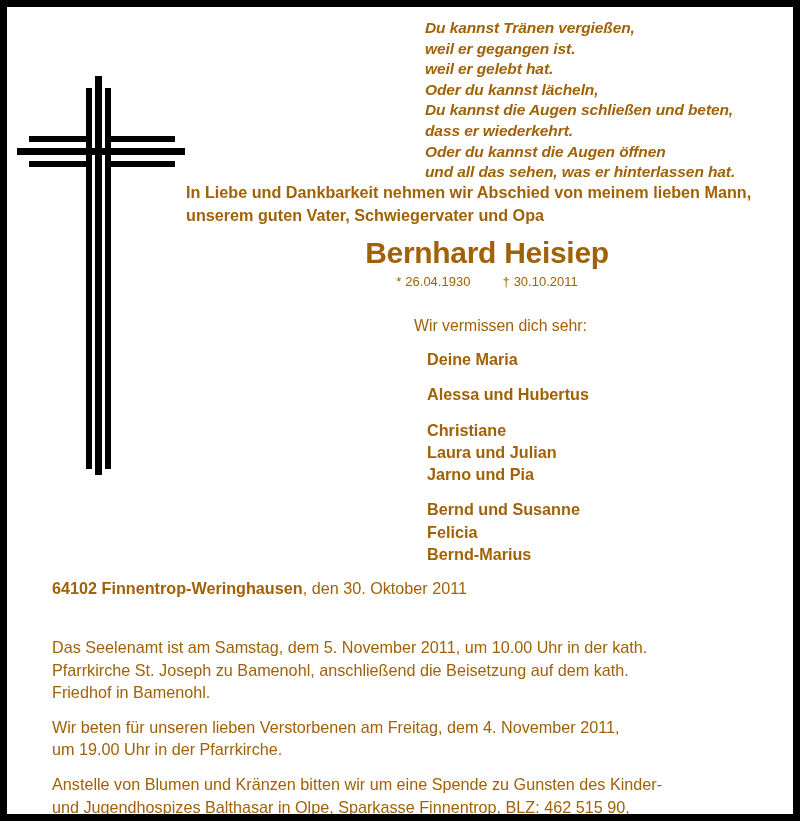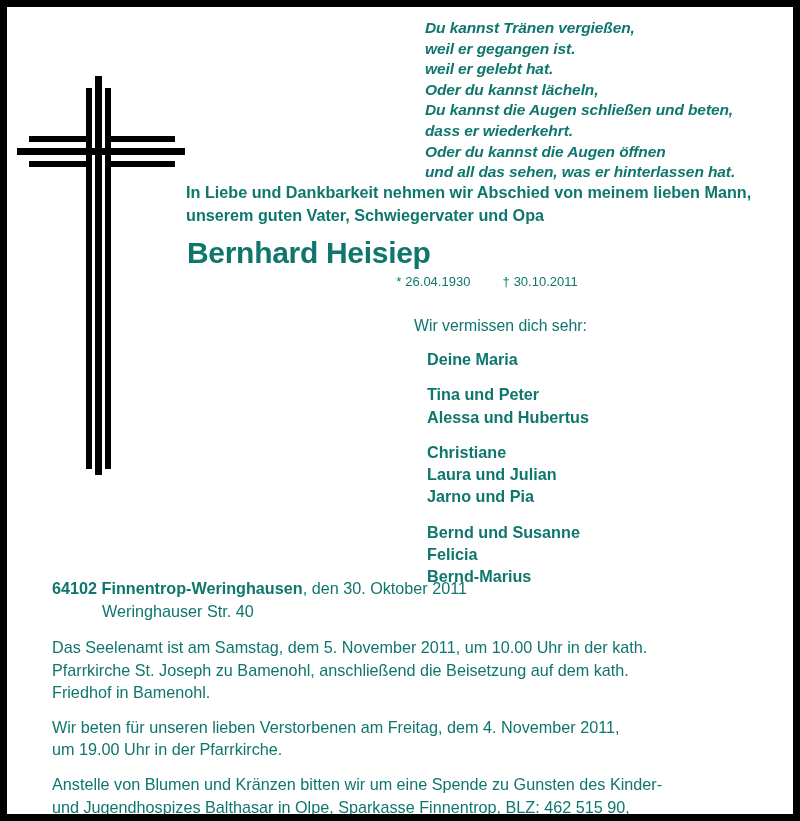--- a/index.html
+++ b/index.html
@@ -9,21 +9,21 @@
   }
   #page {
     position: relative;
     width: 800px;
     height: 821px;
     background: #ffffff;
     box-sizing: border-box;
     border: 7px solid #000000;
     overflow: hidden;
     font-family: "Liberation Sans", sans-serif;
-    color: #0f766e;
+    color: #a16207;
     -webkit-font-smoothing: antialiased;
   }
 
   
   #cross {
     position: absolute;
     left: 0px;
     top: 0px;
     width: 190px;
     height: 480px;
@@ -54,20 +54,21 @@
     font-weight: bold;
   }
   #intro .iline { white-space: nowrap; }
 
   
   #name {
     position: absolute;
     left: 180px;
     top: 229px;
     width: 600px;
+    text-align: center;
     font-size: 30px;
     font-weight: bold;
     letter-spacing: -0.3px;
   }
   #dates {
     position: absolute;
     left: 180px;
     top: 267px;
     width: 600px;
     text-align: center;
@@ -170,38 +171,36 @@
     <span class="d-star">*</span><span>26.04.1930</span><span class="d-gap"></span><span class="d-cross">†</span><span>30.10.2011</span>
   </div>
 
   <div id="missing">Wir vermissen dich sehr:</div>
 
   <div id="family">
     <div class="fam-group">
       <div class="fam-line">Deine Maria</div>
     </div>
     <div class="fam-group">
-      <div class="fam-line">Tina und Peter</div>
       <div class="fam-line">Alessa und Hubertus</div>
     </div>
     <div class="fam-group">
       <div class="fam-line">Christiane</div>
       <div class="fam-line">Laura und Julian</div>
       <div class="fam-line">Jarno und Pia</div>
     </div>
     <div class="fam-group">
       <div class="fam-line">Bernd und Susanne</div>
       <div class="fam-line">Felicia</div>
       <div class="fam-line">Bernd-Marius</div>
     </div>
   </div>
 
   <div id="place">
     <span class="city">64102 Finnentrop-Weringhausen</span><span>, den 30. Oktober 2011</span>
-    <span class="street">Weringhauser Str. 40</span>
   </div>
 
   <div id="paras">
     <div class="para">
       <div class="pl">Das Seelenamt ist am Samstag, dem 5. November 2011, um 10.00 Uhr in der kath.</div>
       <div class="pl">Pfarrkirche St. Joseph zu Bamenohl, anschließend die Beisetzung auf dem kath.</div>
       <div class="pl">Friedhof in Bamenohl.</div>
     </div>
     <div class="para">
       <div class="pl">Wir beten für unseren lieben Verstorbenen am Freitag, dem 4. November 2011,</div>

